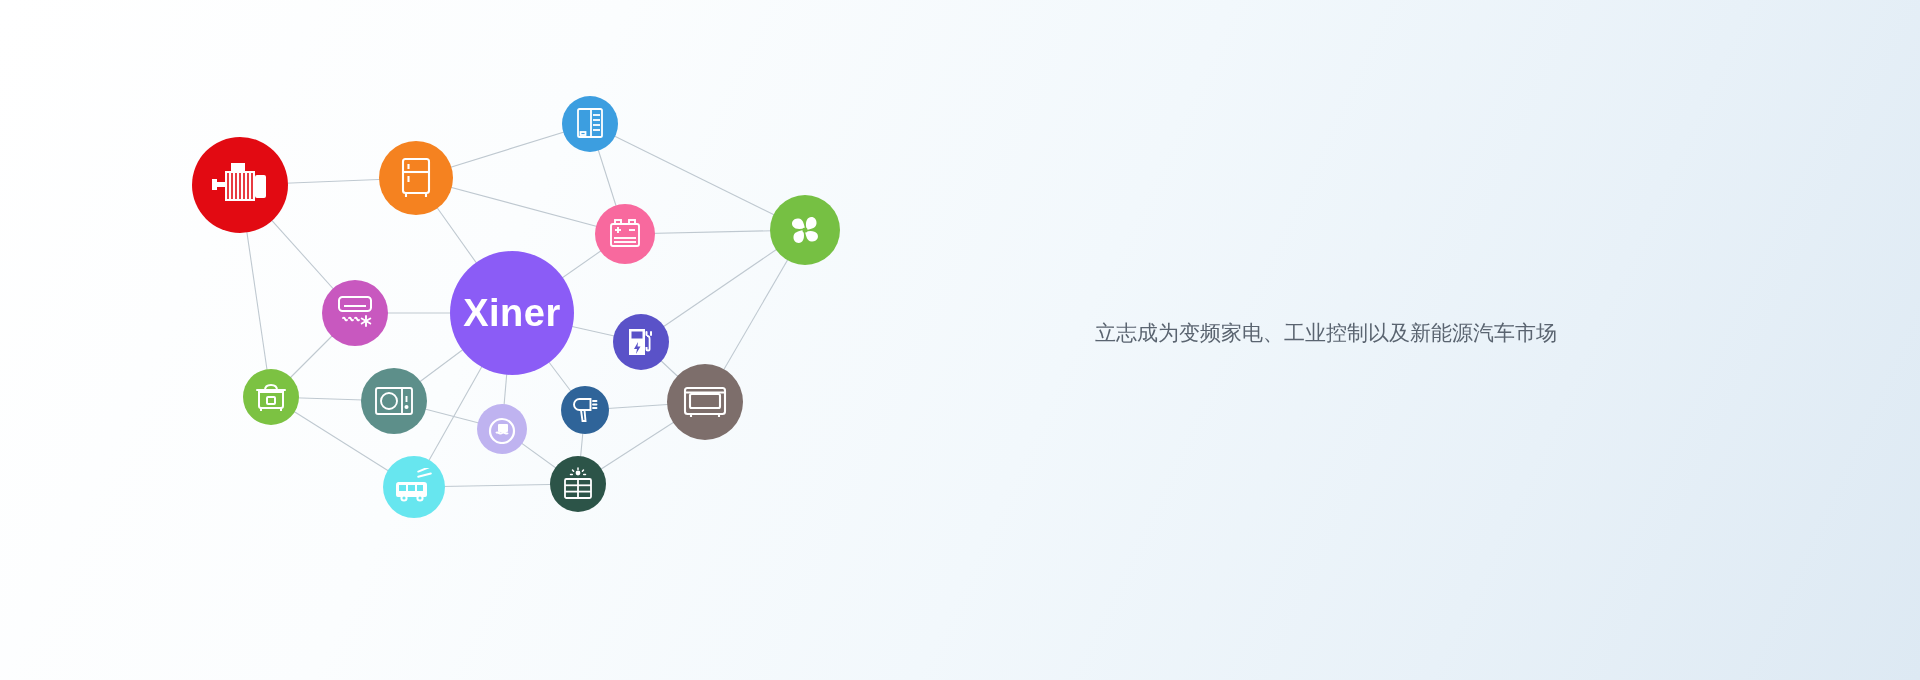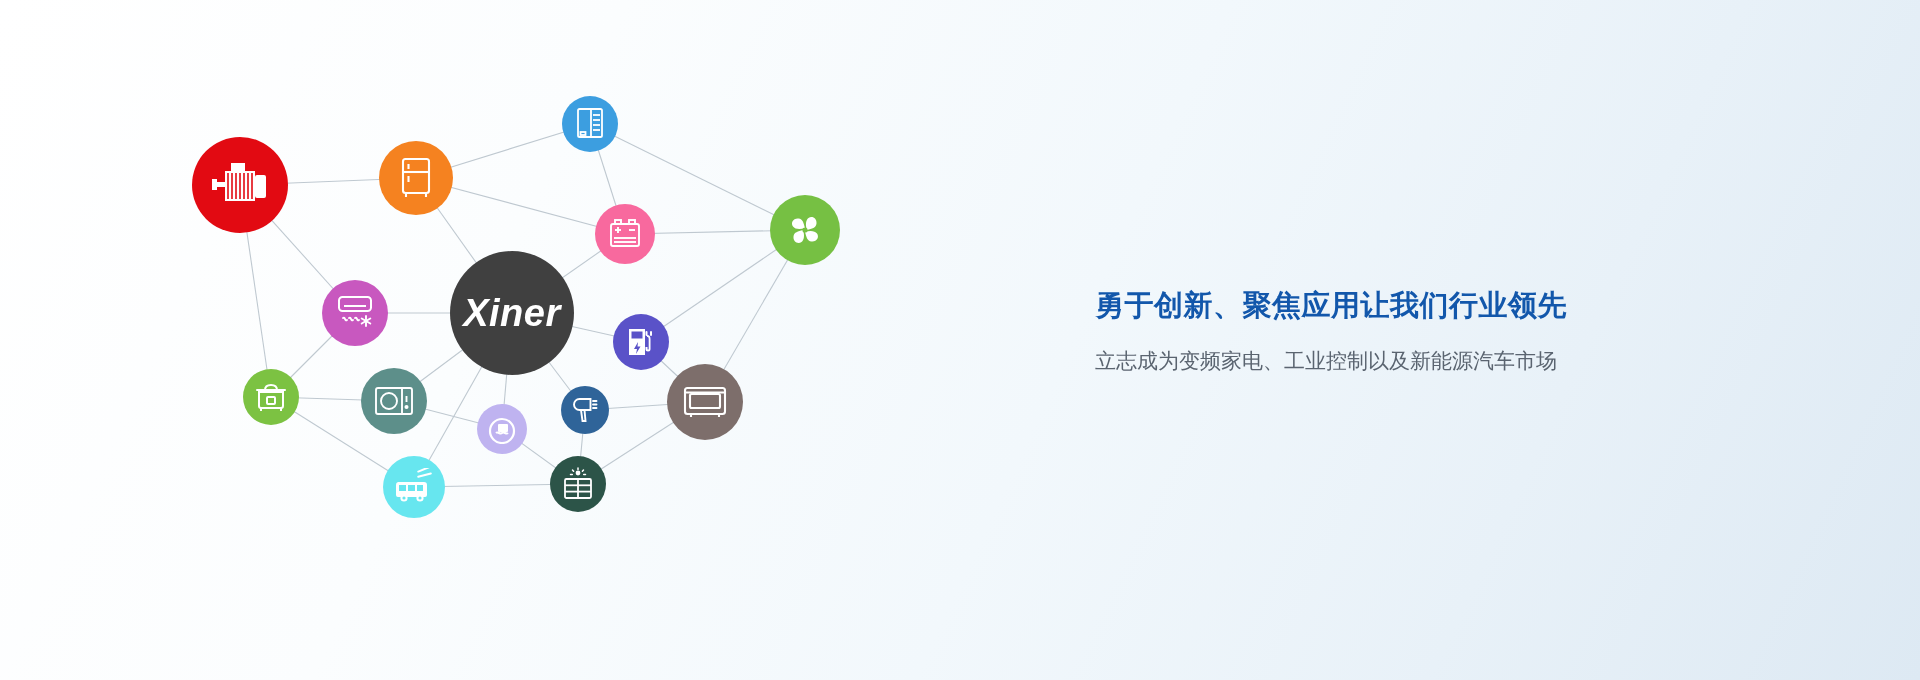--- a/index.html
+++ b/index.html
@@ -51,21 +51,21 @@
   }
   #headline {
     font-size: 29px;
     font-weight: bold;
     color: #1257ab;
     letter-spacing: 0.5px;
     line-height: 1.35;
     white-space: nowrap;
   }
   #subcopy {
-    margin-top: 19px;
+    margin-top: 30px;
     font-size: 21px;
     color: #5a6470;
     line-height: 1.62;
     font-weight: normal;
   }
   #subcopy div { white-space: nowrap; }
 </style>
 </head>
 <body>
 
@@ -311,25 +311,24 @@
             <line x1="24.5" y1="7.5" x2="22.7" y2="7.5"></line>
           </g>
           <rect x="4" y="12" width="26" height="19" rx="1.4"></rect>
           <line x1="17" y1="12" x2="17" y2="31"></line>
           <line x1="4" y1="18.3" x2="30" y2="18.3"></line>
           <line x1="4" y1="24.6" x2="30" y2="24.6"></line>
         </svg>
       </span>
     </div>
 
-    <div class="node node-center" style="left:512px; top:313px; width:124px; height:124px; background:#404040;font-style:italic;">
+    <div class="node node-center" style="left:512px; top:313px; width:124px; height:124px; background:#8b5cf6;">
       <span id="center-label">Xiner</span>
     </div>
   </div>
 
   <div id="copy">
-    <div id="headline">勇于创新、聚焦应用让我们行业领先</div>
     <div id="subcopy">
       <div>立志成为变频家电、工业控制以及新能源汽车市场</div>
     </div>
   </div>
 
 </div>
 
 </body></html>

